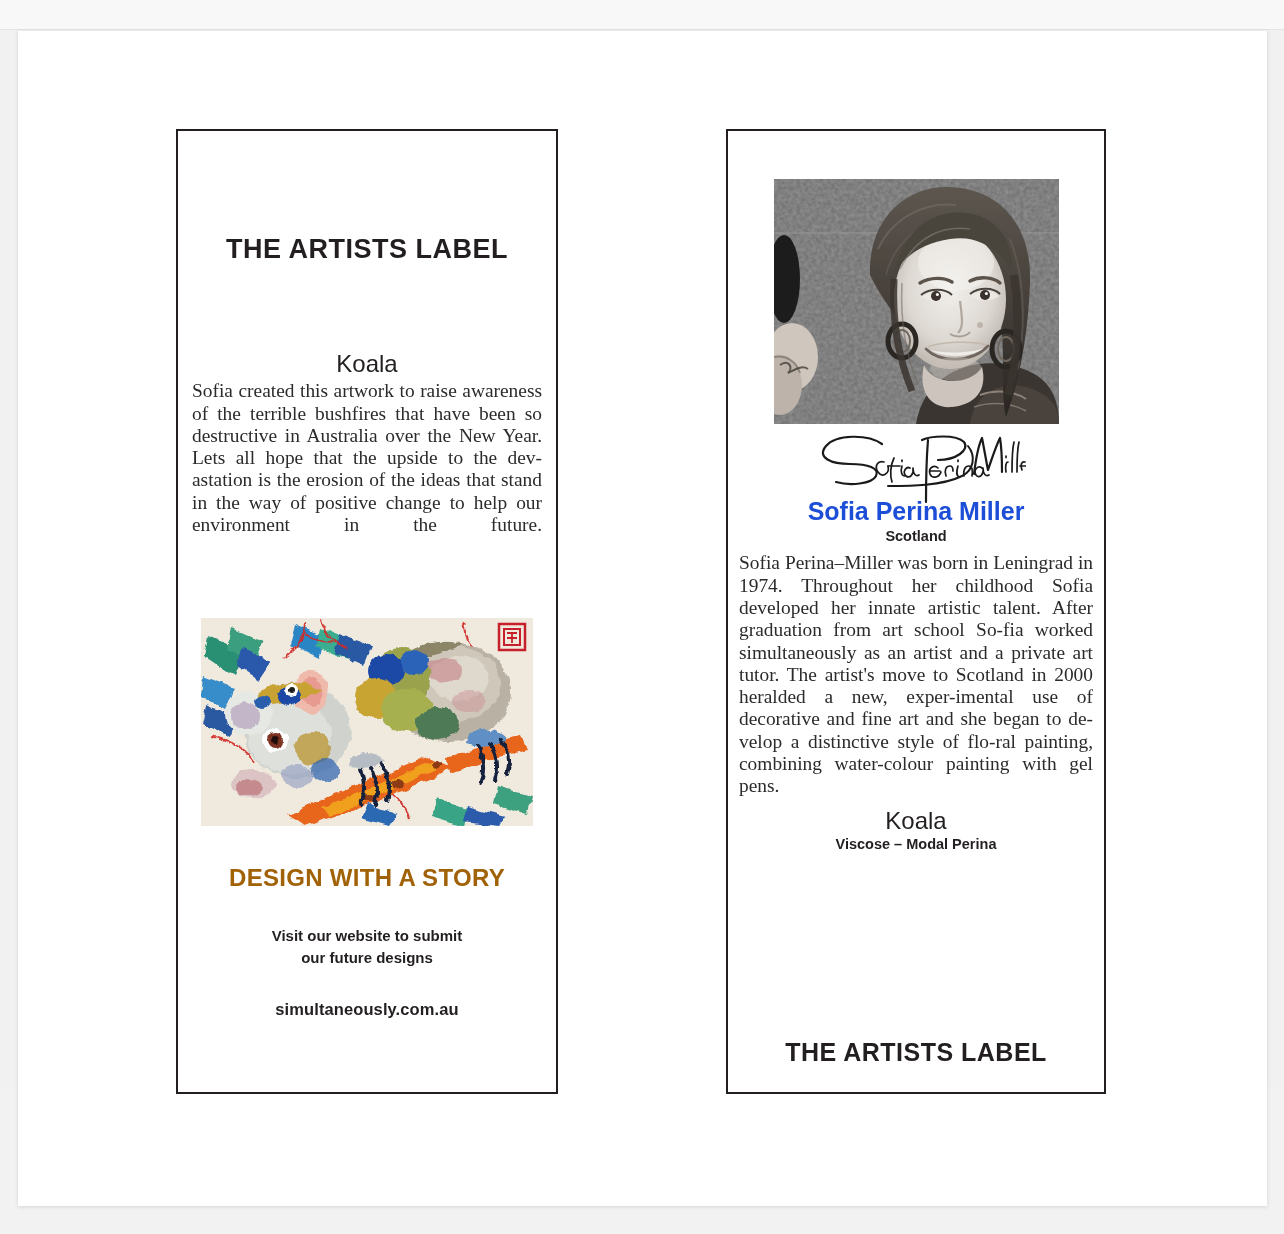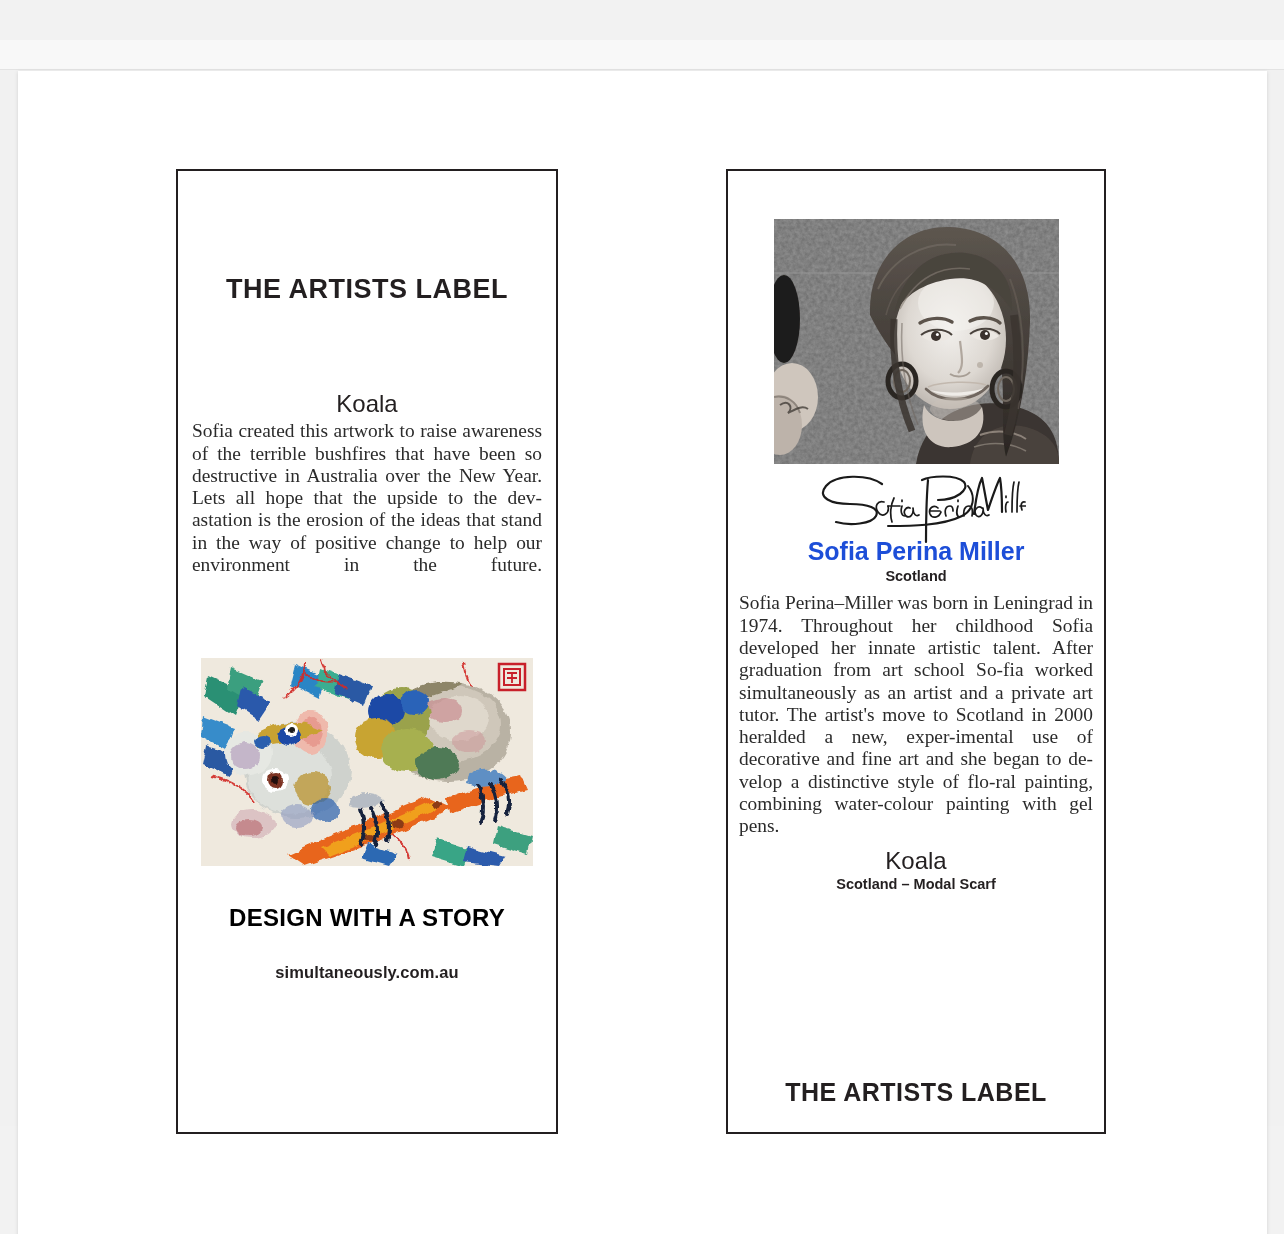--- a/index.html
+++ b/index.html
@@ -14,21 +14,20 @@
     background: #f2f2f2;
     font-family: "Liberation Sans", sans-serif;
   }
 
   
   #viewer-root {
     position: relative;
     width: 1284px;
     height: 1086px;
     background: #f1f1f1;
-    margin-top: 40px;
   }
 
   #viewer-toolbar {
     position: absolute;
     left: 0; top: 0;
     width: 1284px;
     height: 30px;
     background: #f8f8f8;
     border-bottom: 1px solid #e3e3e3;
   }
@@ -93,21 +92,21 @@
     text-align-last: justify;
     hyphens: none;
     word-spacing: 0px;
     font-family: Liberation Serif, serif;
   }
 
   .tagline {
     font-size: 24px;
     font-weight: bold;
     letter-spacing: 0.3px;
-    color: #000000;
+    color: #a16207;
     text-align: center;
   }
 
   .small-bold {
     font-size: 15px;
     font-weight: bold;
     line-height: 22px;
     color: #231f20;
     text-align: center;
   }
@@ -349,20 +348,24 @@
           <g>
             <rect x="298" y="6" width="26" height="26" fill="none" stroke="#c8202a" stroke-width="2.5"></rect>
             <rect x="303" y="11" width="16" height="16" fill="none" stroke="#c8202a" stroke-width="2"></rect>
             <path d="M306 15 h10 M306 20 h10 M311 15 v10" stroke="#c8202a" stroke-width="1.8" fill="none"></path>
           </g>
         </svg>
       </div>
 
       <div class="tagline" id="front-tagline">DESIGN WITH A STORY</div>
 
+      <div id="front-submit-copy">
+        <div class="small-bold">Visit our website to submit</div>
+        <div class="small-bold">our future designs</div>
+      </div>
 
       <div class="website" id="front-website">simultaneously.com.au</div>
     </div>
 
     <div class="tag-card" id="card-back">
 
       <div id="portrait-figure">
         <svg id="portrait-art" viewBox="0 0 285 245" preserveAspectRatio="none" aria-hidden="true">
           <defs>
             <filter id="hedge">
@@ -504,19 +507,19 @@
       <div id="artist-country-wrap">
         <div class="artist-country">Scotland</div>
       </div>
 
       <div id="bio-block">
         <div class="body-copy">Sofia Perina–Miller was born in Leningrad in 1974. Throughout her childhood Sofia developed her innate artistic talent. After graduation from art school So-fia worked simultaneously as an artist and a private art tutor. The artist's move to Scotland in 2000 heralded a new, exper-imental use of decorative and fine art and she began to de-velop a distinctive style of flo-ral painting, combining water-colour painting with gel pens.</div>
       </div>
 
       <div class="artwork-title" id="back-product-title">Koala</div>
 
-      <div class="product-sub" id="back-product-sub">Scotland – Modal Scarf</div>
+      <div class="product-sub" id="back-product-sub">Viscose – Modal Perina</div>
 
       <div id="back-brand">THE ARTISTS LABEL</div>
     </div>
 
   </div>
 </div>
 
 </body></html>

